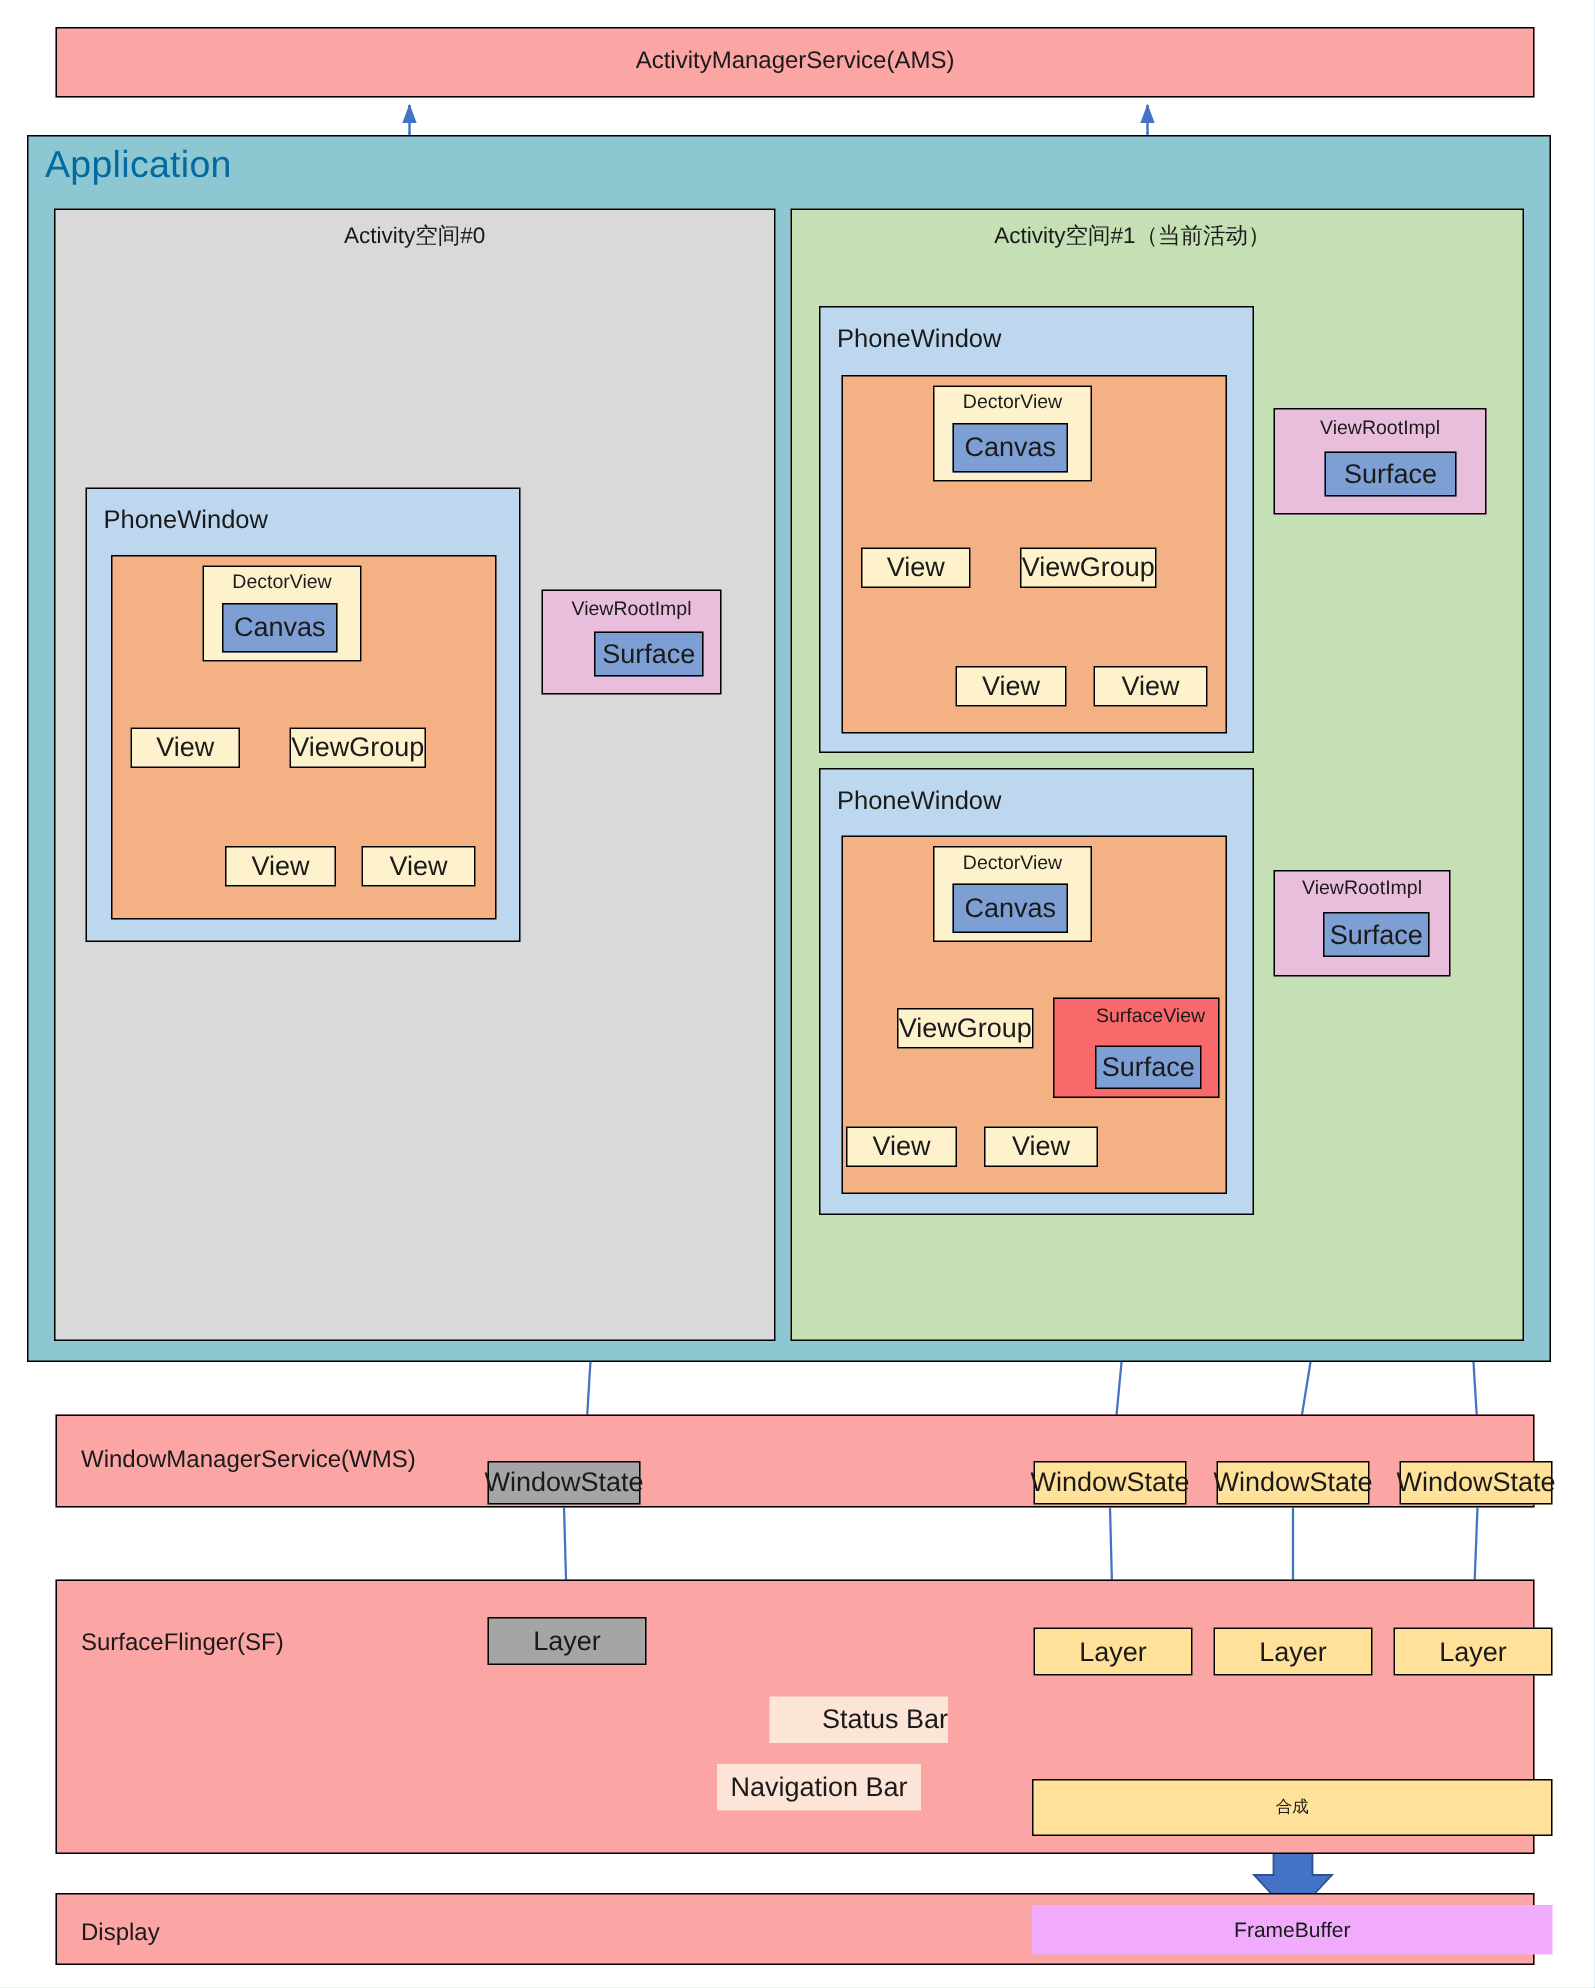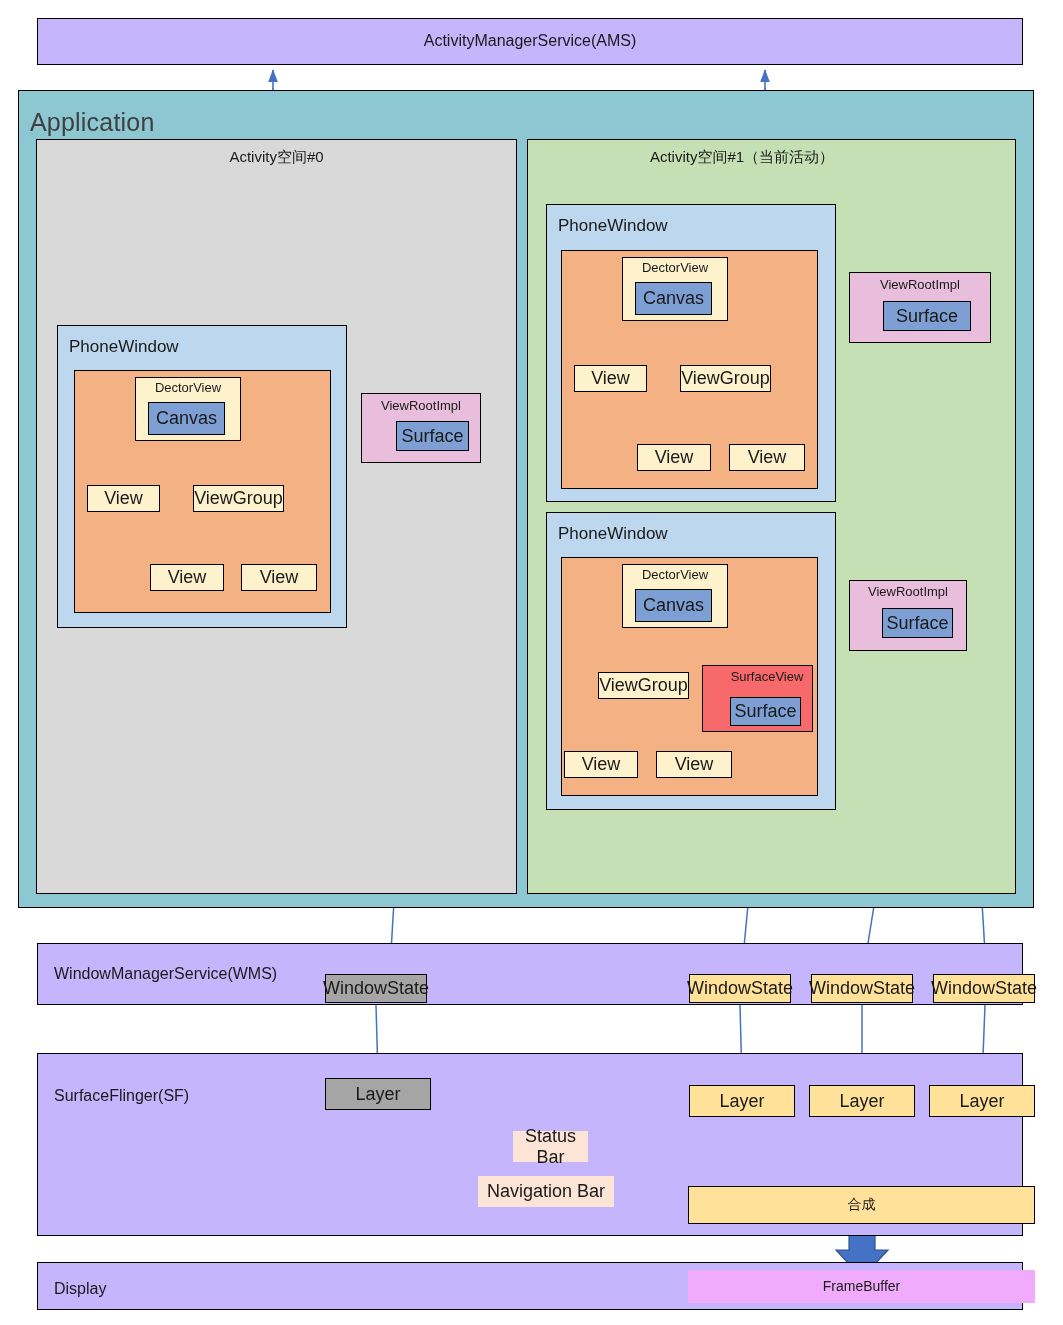--- a/index.html
+++ b/index.html
@@ -20,40 +20,39 @@
     display: flex;
     align-items: center;
     justify-content: center;
     text-align: center;
     color: #1a1a1a;
     line-height: 1.15;
   }
   
   .service-band {
     border: 1px solid #000000;
-    background: #c4b5fd;
+    background: #fca5a5;
   }
   .band-label {
     position: absolute;
     display: flex;
     align-items: center;
     color: #1a1a1a;
     font-size: 16px;
   }
   
   .app-container {
     border: 1px solid #000000;
     background: #8cc7d2;
   }
   .app-title {
     position: absolute;
     font-size: 25px;
-    color: #404040;
+    color: #0369a1;
     letter-spacing: 0.2px;
-    margin-top: 12px;
   }
   
   .activity-space {
     border: 1px solid #000000;
   }
   .activity-gray { background: #d9d9d9; }
   .activity-green { background: #c5e0b4; }
   .activity-title {
     position: absolute;
     font-size: 15px;
@@ -236,21 +235,21 @@
   <span>View</span>
 </div>
 
 <div class="box node node-pink" style="left:361px; top:393px; width:120px; height:70px;"></div>
 <div class="viewrootimpl-label" style="left:361px; top:398px; width:120px;">ViewRootImpl</div>
 <div class="box node node-blue" style="left:396px; top:421px; width:73px; height:30px;">
   <span>Surface</span>
 </div>
 
 <div class="box activity-space activity-green" style="left:527px; top:139px; width:489px; height:755px;"></div>
-<div class="activity-title" style="left:527px; top:148px; width:430px;">Activity空间#1（当前活动）</div>
+<div class="activity-title" style="left:527px; top:148px; width:430px;padding-left:13px;">Activity空间#1（当前活动）</div>
 
 <div class="box phone-window" style="left:546px; top:204px; width:290px; height:298px;"></div>
 <div class="phone-window-title" style="left:558px; top:216px;">PhoneWindow</div>
 <div class="box view-tree" style="left:561px; top:250px; width:257px; height:239px;"></div>
 
 <div class="box node node-cream" style="left:622px; top:257px; width:106px; height:64px;"></div>
 <div class="dectorview-label" style="left:622px; top:260px; width:106px;">DectorView</div>
 <div class="box node node-blue" style="left:635px; top:282px; width:77px; height:33px;">
   <span>Canvas</span>
 </div>
@@ -332,28 +331,28 @@
 <div class="box node node-gold" style="left:689px; top:1085px; width:106px; height:32px;">
   <span>Layer</span>
 </div>
 <div class="box node node-gold" style="left:809px; top:1085px; width:106px; height:32px;">
   <span>Layer</span>
 </div>
 <div class="box node node-gold" style="left:929px; top:1085px; width:106px; height:32px;">
   <span>Layer</span>
 </div>
 
-<div class="box node node-peach" style="left:513px; top:1131px; width:75px; height:31px;">
+<div class="box node node-peach" style="left:513px; top:1131px; width:119px; height:31px;justify-content:flex-end;">
   <span>Status Bar</span>
 </div>
 <div class="box node node-peach" style="left:478px; top:1176px; width:136px; height:31px;">
   <span>Navigation Bar</span>
 </div>
 
-<div class="box node node-gold" style="left:688px; top:1186px; width:347px; height:38px; font-size:14px;font-family:Liberation Mono, monospace;">
+<div class="box node node-gold" style="left:688px; top:1186px; width:347px; height:38px; font-size:11px;">
   <span>合成</span>
 </div>
 
 <div class="box service-band" style="left:37px; top:1262px; width:986px; height:48px;"></div>
 <div class="band-label" style="left:54px; top:1262px; height:54px;">Display</div>
 
 <div class="box node node-green no-border" style="left:688px; top:1270px; width:347px; height:33px; font-size:14px;">
   <span>FrameBuffer</span>
 </div>
 

